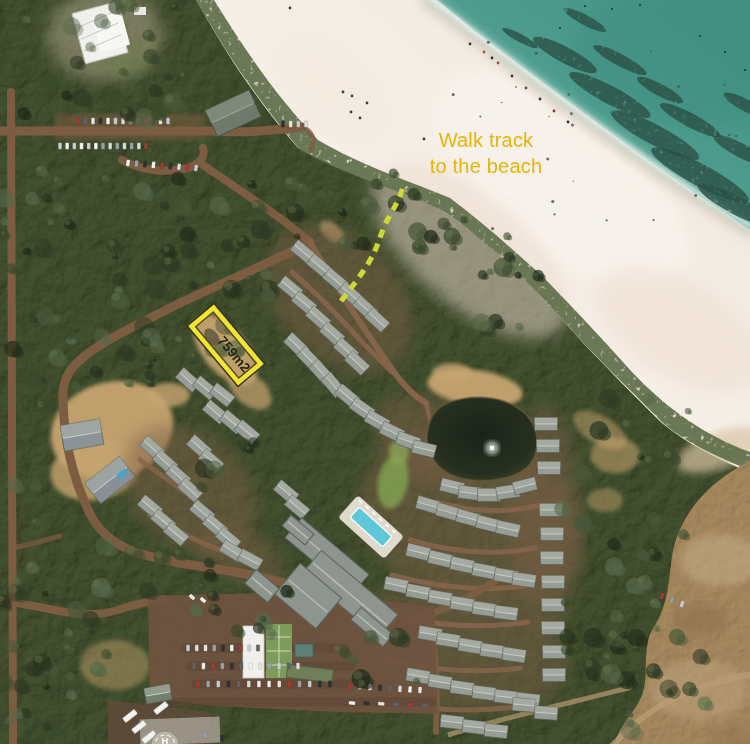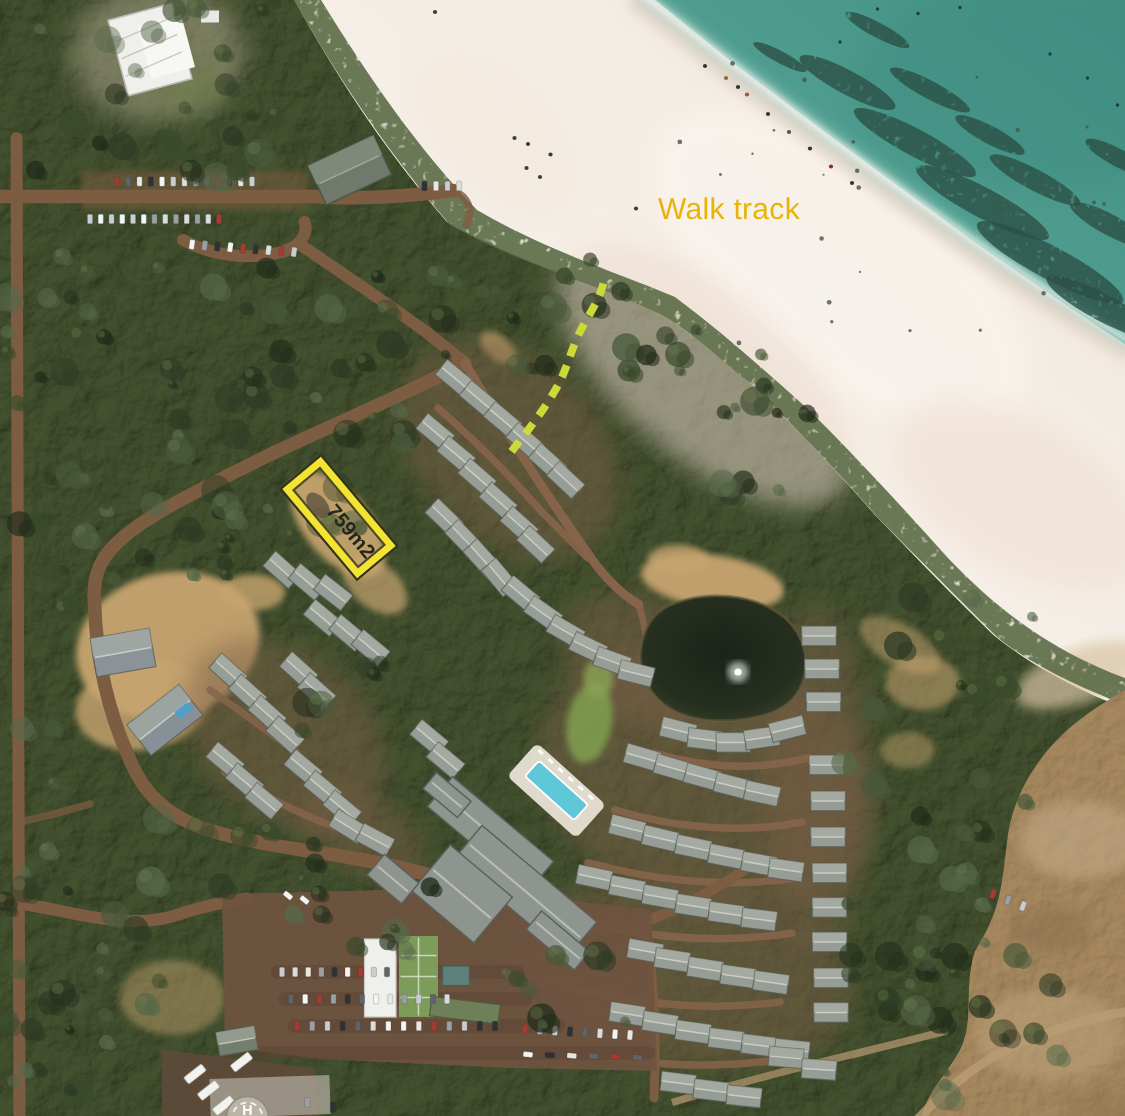--- a/index.html
+++ b/index.html
@@ -1441,14 +1441,15 @@
         <rect x="189.5" y="330.5" width="73" height="29" fill="none" stroke="#33331a" stroke-width="7.5"></rect>
         <rect x="189.5" y="330.5" width="73" height="29" fill="rgba(210,175,110,0.18)" stroke="#f2e431" stroke-width="4.6"></rect>
       </g>
       <text transform="translate(217,341) rotate(50)" font-size="13.5" font-weight="700" fill="#26261a">759m2</text>
       <path d="M341,301 C352,287 362,274 369,262 C377,249 379,239 384,227 C389,215 396,206 400,196 C402,190 403,188 403,183" fill="none" stroke="#ccd938" stroke-width="5.2" stroke-dasharray="8.5 6.5"></path>
     </g>
   </svg>
 
   <div class="walk-label">
     <span>Walk track</span>
+    <span>to the beach</span>
   </div>
 </div>
 
 </body></html>

